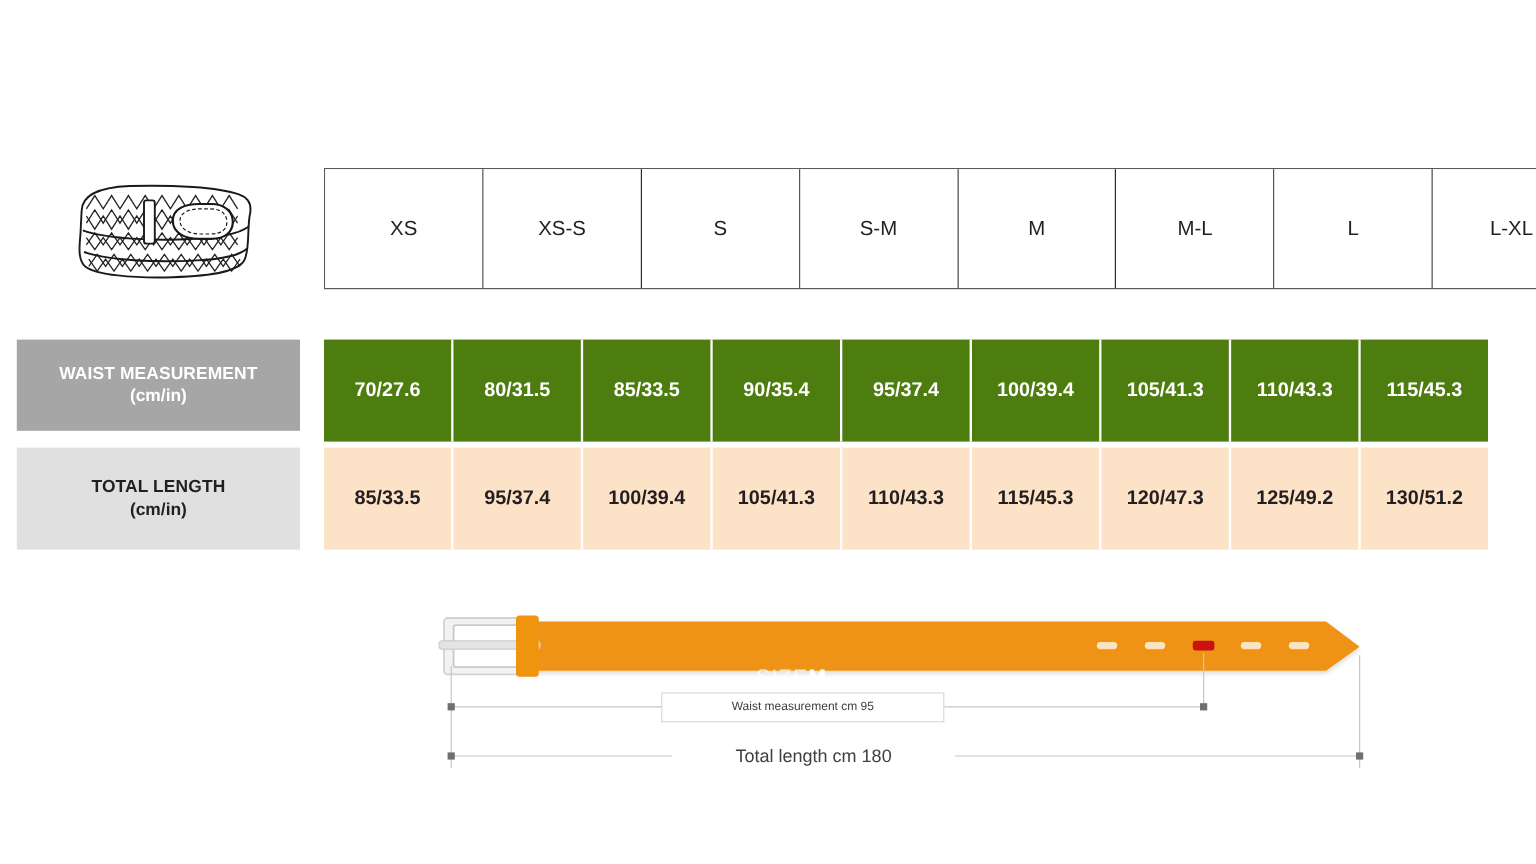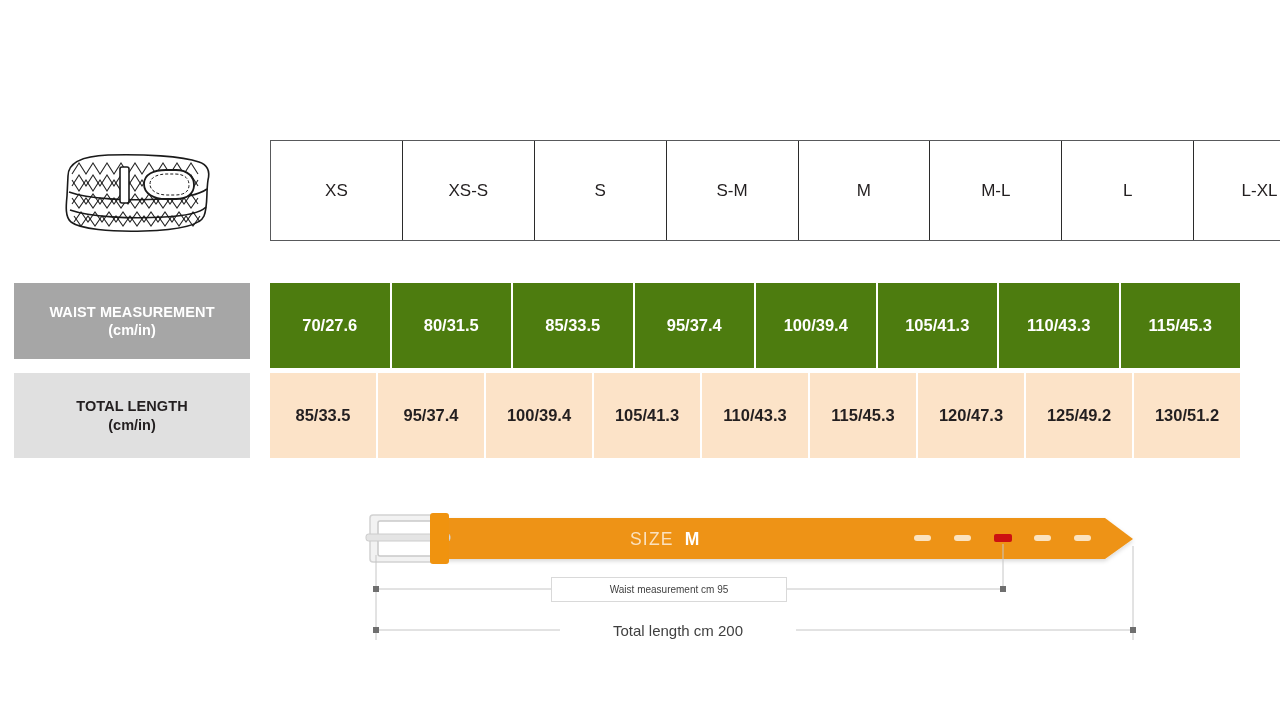--- a/index.html
+++ b/index.html
@@ -70,23 +70,23 @@
 
   
   .belt-diagram {
     position: absolute;
     left: 350px; top: 500px;
     width: 800px; height: 150px;
   }
 
   .size-tag {
     position: absolute;
-    top: 529px;
+    top: 554px;
     left: 630px;
-    display: flex; align-items: center; gap: 11px;
+    display: flex; align-items: center; 
     pointer-events: none;
   }
   .size-tag .sz-word {
     font-size: 17.5px;
     color: rgba(255,255,255,0.72);
     letter-spacing: 1.2px;
   }
   .size-tag .sz-val {
     font-size: 17.5px;
     color: #ffffff;
@@ -176,20 +176,21 @@
   </div>
 
   <div class="row-label waist-label" style="top:283px; height:76px;">
     <span class="l1">WAIST MEASUREMENT</span>
     <span class="l2">(cm/in)</span>
   </div>
   <div class="data-row waist-row" style="top:283px; height:85px;">
     <div class="dcell">70/27.6</div>
     <div class="dcell">80/31.5</div>
     <div class="dcell">85/33.5</div>
+    <div class="dcell">90/35.4</div>
     <div class="dcell">95/37.4</div>
     <div class="dcell">100/39.4</div>
     <div class="dcell">105/41.3</div>
     <div class="dcell">110/43.3</div>
     <div class="dcell">115/45.3</div>
   </div>
 
   <div class="row-label length-label" style="top:373px; height:85px;">
     <span class="l1">TOTAL LENGTH</span>
     <span class="l2">(cm/in)</span>
@@ -254,15 +255,15 @@
       </g>
     </svg>
   </div>
 
   <div class="size-tag">
     <span class="sz-word">SIZE</span>
     <span class="sz-val">M</span>
   </div>
 
   <div class="dim-label-boxed">Waist measurement cm 95</div>
-  <div class="dim-label-plain">Total length cm 200</div>
+  <div class="dim-label-plain">Total length cm 180</div>
 
 </div>
 
 </body></html>

